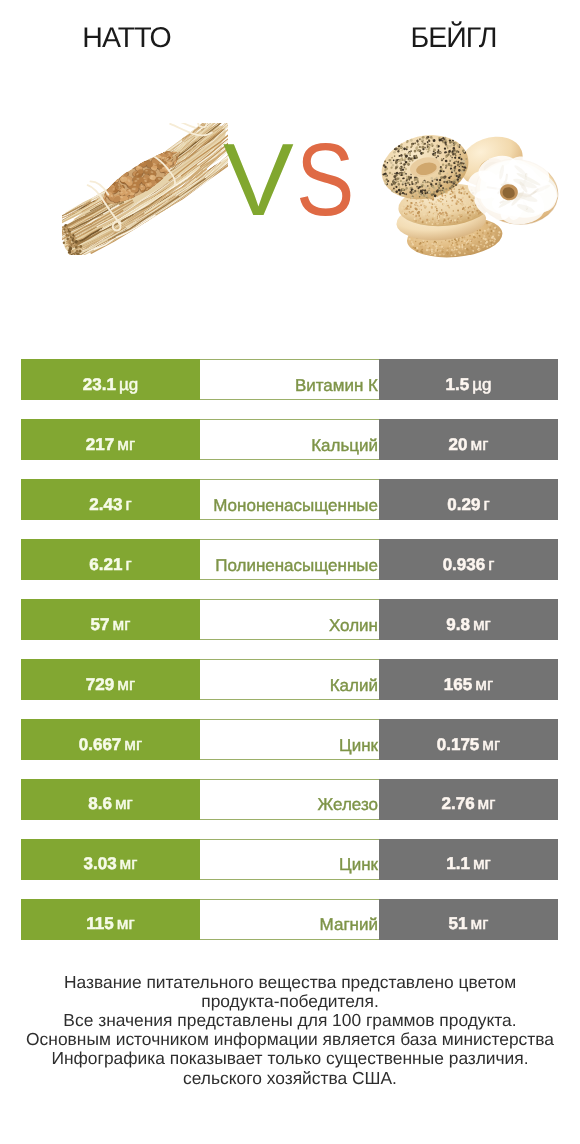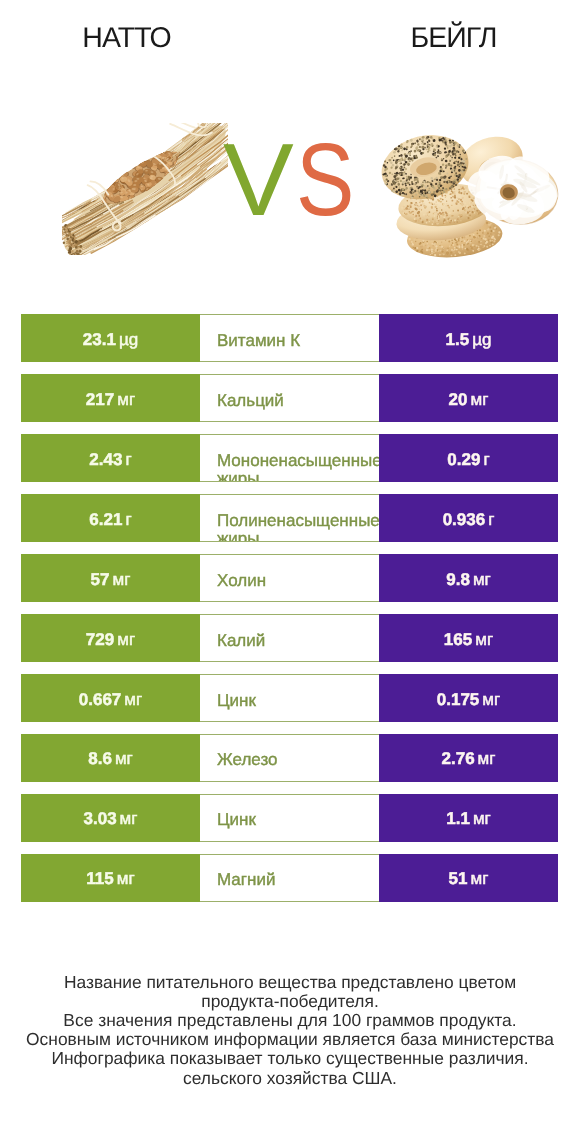--- a/index.html
+++ b/index.html
@@ -24,28 +24,28 @@
   .vs .s{color:#DF6A45;}
 
   .photo{position:absolute;}
   .sv{width:100%;height:100%;display:block;}
   .photo-left{left:62px;top:123px;width:166px;height:132px;}
   .photo-right{left:381px;top:135px;width:178px;height:123px;}
 
   
   .table{position:absolute;left:21px;top:314px;width:537px;}
   .row{position:relative;height:58.2px;margin-bottom:1.8px;display:flex;}
-  .cell{height:48px;display:flex;align-items:flex-start;justify-content:center;
-        box-sizing:border-box;text-align:left;line-height:18.9px;overflow:hidden;
-        position:relative;padding-top:16.6px;}
+  .cell{height:41px;display:flex;align-items:flex-start;justify-content:center;
+        box-sizing:border-box;text-align:right;line-height:18.9px;overflow:hidden;
+        position:relative;padding-top:16.6px;margin-top:45px;}
   .cell.l{width:179px;background:#82A732;color:#f7fbe9;-webkit-text-stroke:0.5px #f7fbe9;}
   .cell.m{width:179px;background:#ffffff;border-top:1px solid #9cb06a;border-bottom:1px solid #9cb06a;
           color:#7e9448;font-weight:400;font-size:17px;-webkit-text-stroke:0.4px #7e9448;}
-  .cell.m .txt{display:block;width:179px;padding:0 17px;box-sizing:border-box;}
-  .cell.r{width:179px;background:#4c1d95;color:#fdf6f0;-webkit-text-stroke:0.5px #fdf6f0;}
+  .cell.m .txt{display:block;width:179px;padding:0 1px;box-sizing:border-box;}
+  .cell.r{width:179px;background:#737373;color:#fdf6f0;-webkit-text-stroke:0.5px #fdf6f0;}
   .cell.l span,.cell.r span{font-weight:400;font-size:17px;white-space:nowrap;}
   .cell .u{font-size:14px;font-weight:400;padding-left:3px;}
   .cell.m .txt{display:block;width:100%;white-space:normal;overflow:visible;}
 
   
   .footer{position:absolute;left:0;top:972.5px;width:580px;text-align:center;
           font-size:17.4px;line-height:19.24px;color:#2e2e2e;}
   .footer div{white-space:nowrap;}
 </style>
 </head>

